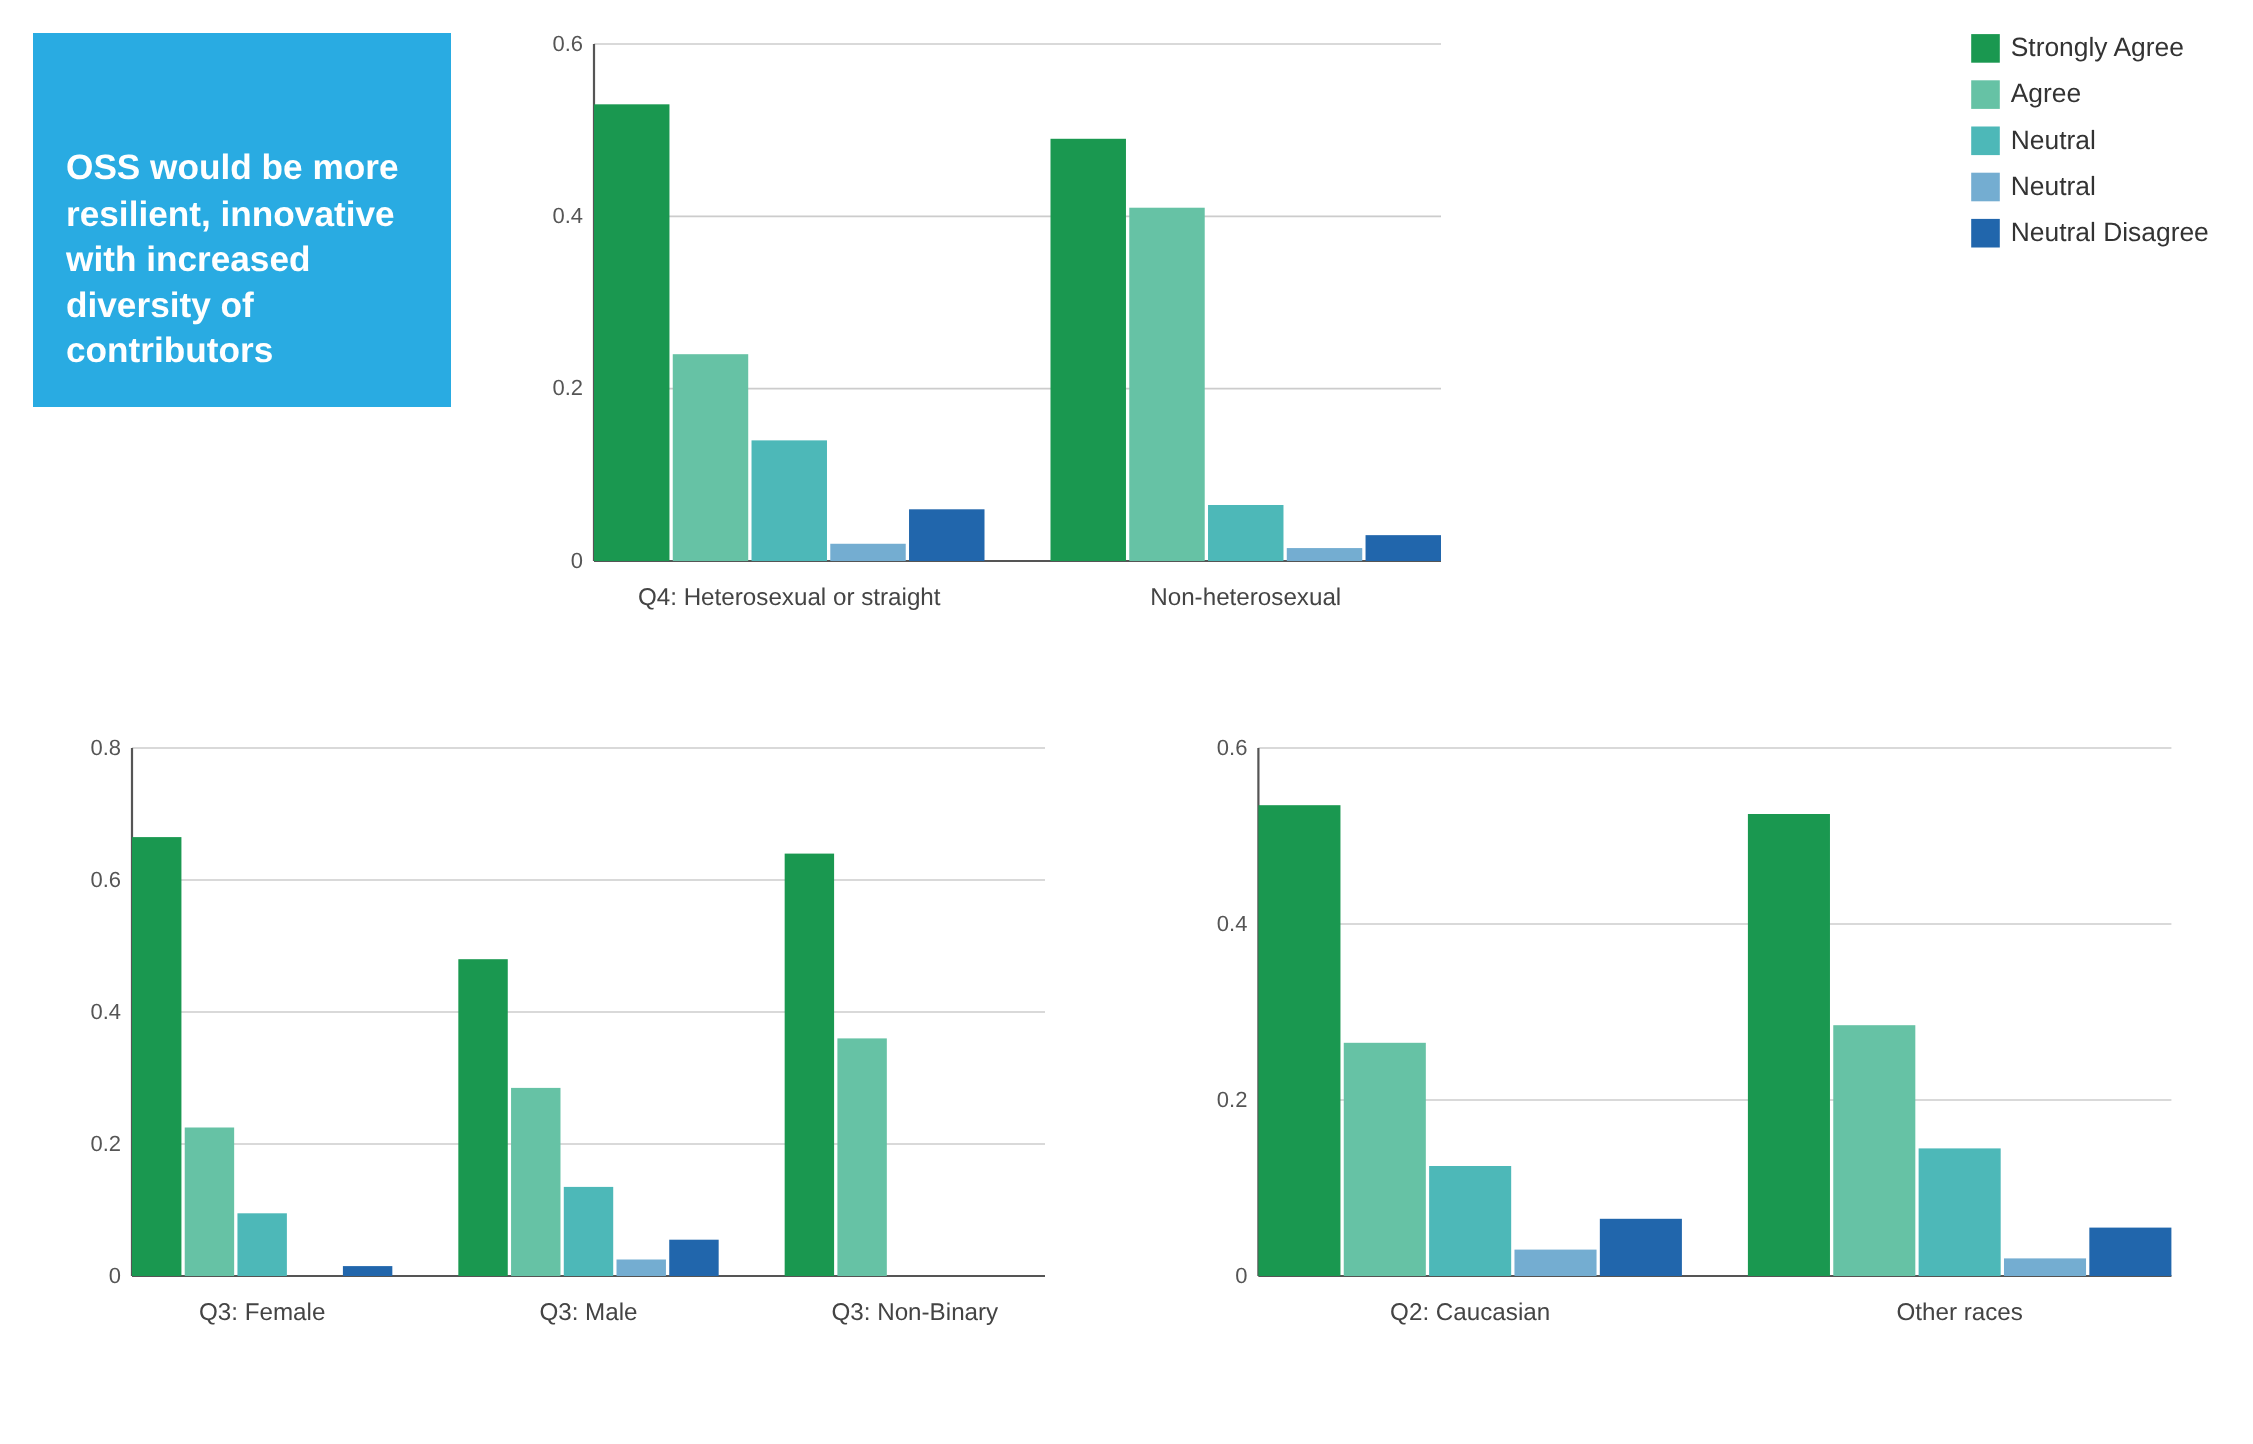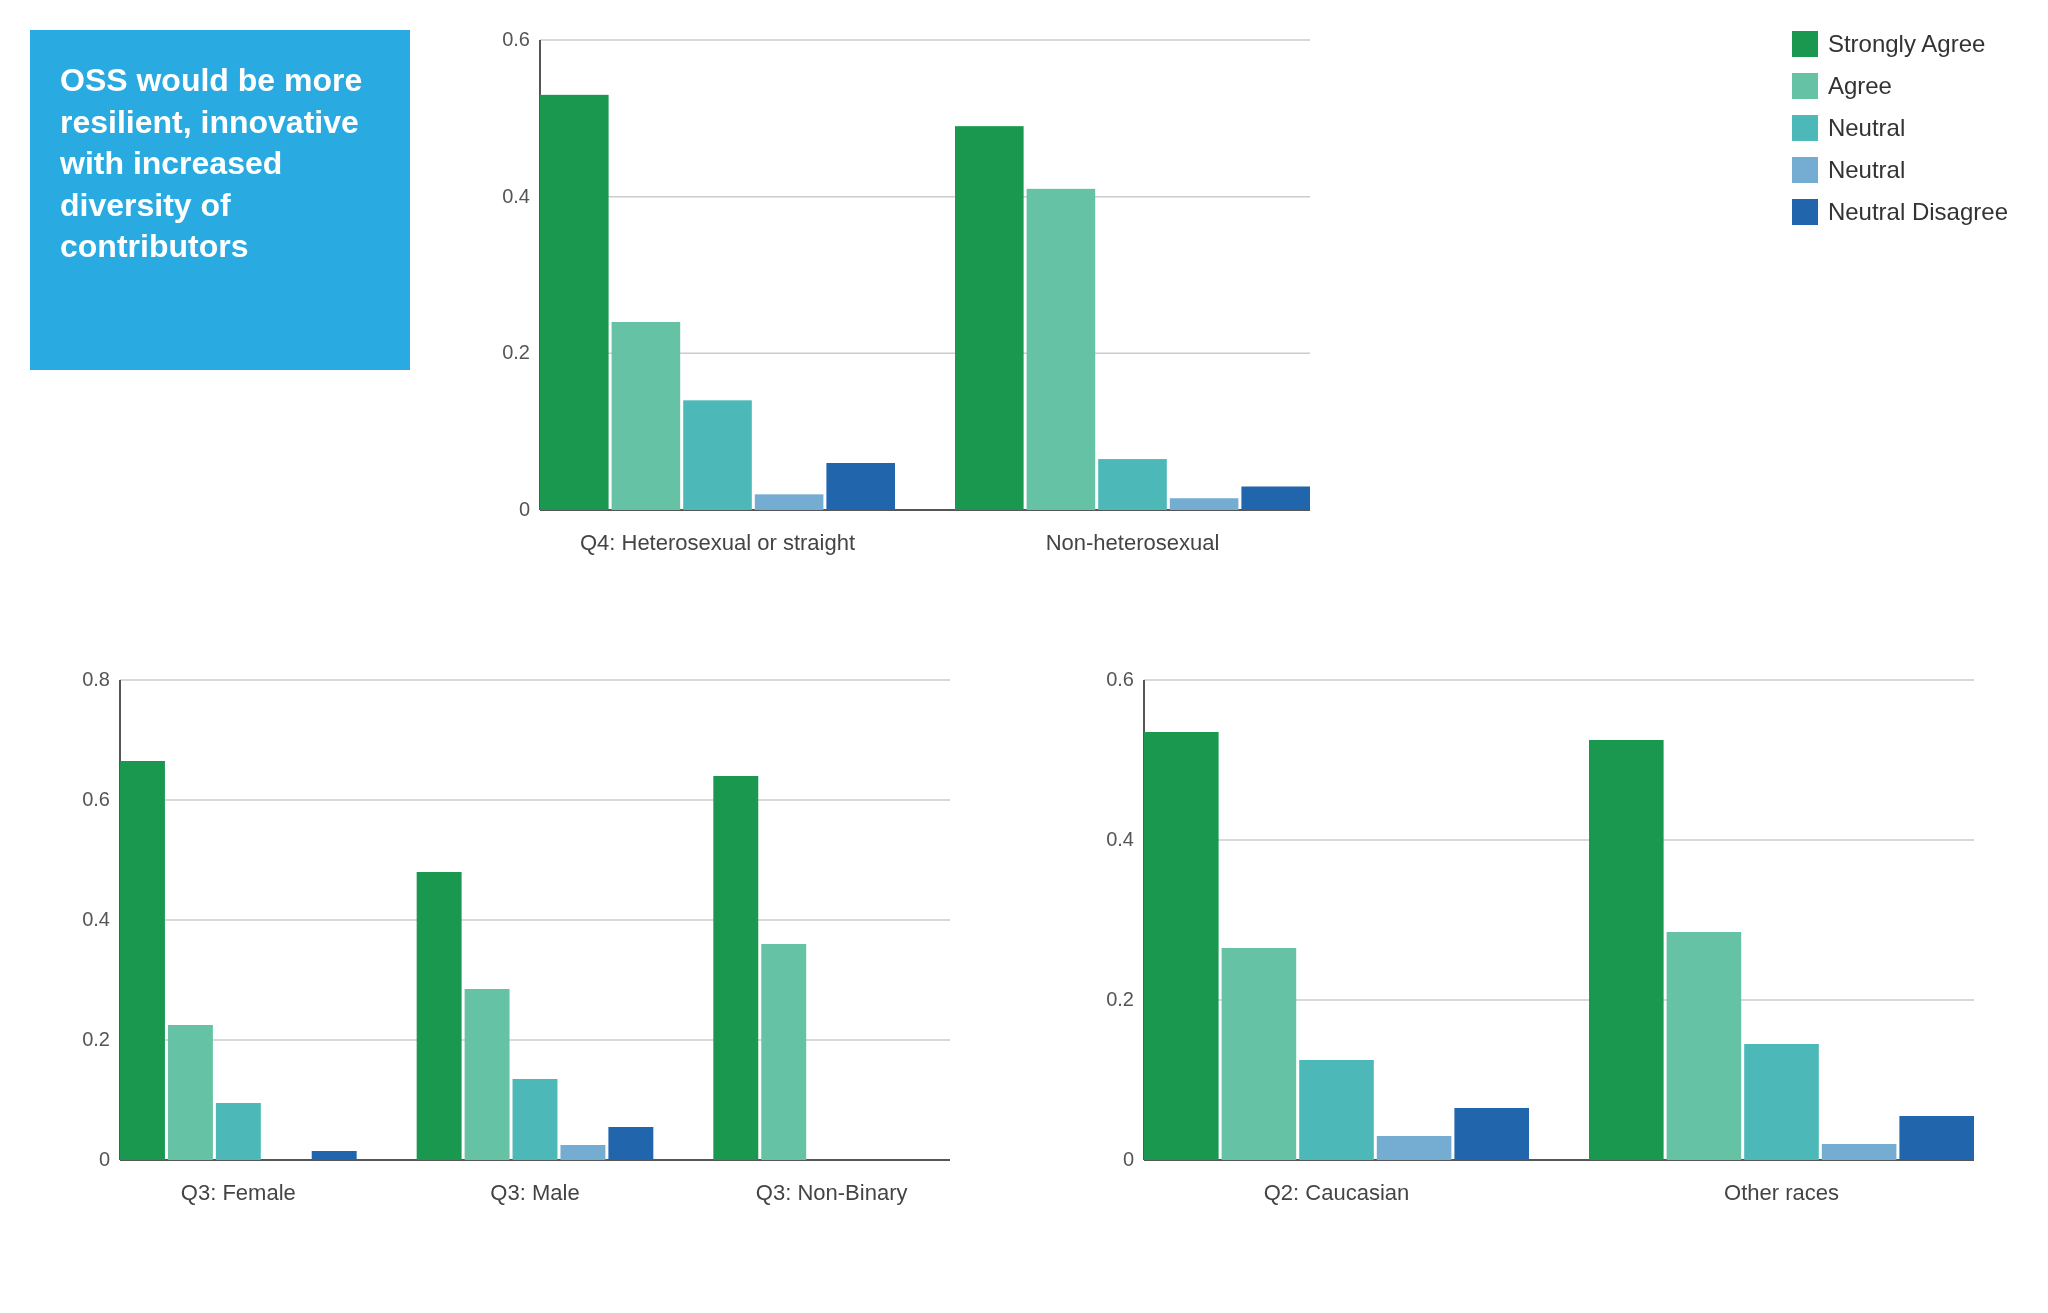--- a/index.html
+++ b/index.html
@@ -29,21 +29,21 @@
     }
 
     
     .blue-card {
       background: #29abe2;
       width: 380px;
       min-width: 380px;
       height: 340px;
       margin: 30px 0 0 30px;
       display: flex;
-      align-items: flex-start;
+      align-items: flex-end;
       justify-content: center;
       padding: 30px;
     }
 
     .blue-card-text {
       color: #ffffff;
       font-size: 32px;
       font-weight: bold;
       line-height: 1.3;
     }

